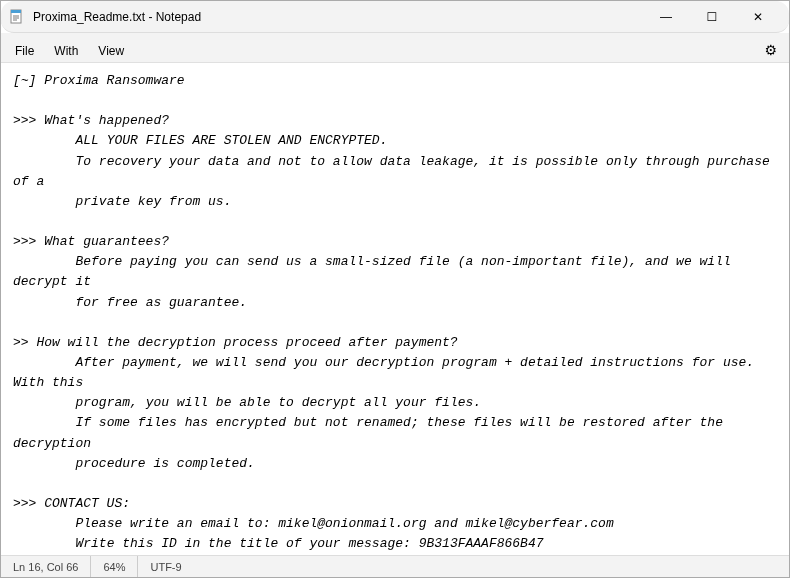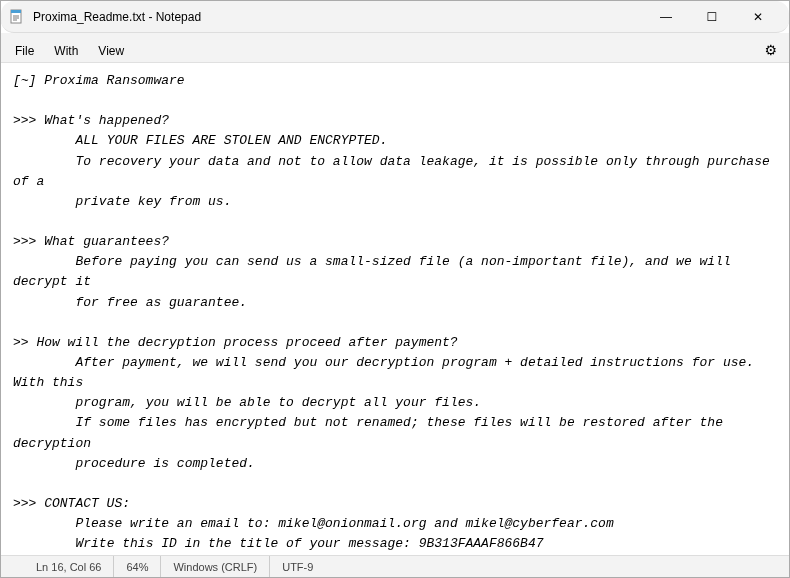--- a/index.html
+++ b/index.html
@@ -139,21 +139,20 @@
       padding: 0 12px;
       border-right: 1px solid #ccc;
       height: 100%;
       display: flex;
       align-items: center;
       white-space: nowrap;
     }
 
     .status-segment:first-child {
       padding-left: 4px;
-      margin-left: 23px;
     }
 
     .status-segment:last-child {
       border-right: none;
     }
   </style>
 </head>
 <body>
 
 <div class="window">
@@ -211,17 +210,16 @@
         Do not try to decrypt using third party software, it may cause permanent data loss.
         Decryption of your files with the help of third parties may cause increased price(they add their
         fee to our).
         We use hybrid encryption, no one can restore your files except us.
         remember to hurry up, as your email address may not be available for very long.
         All your stolen data will be loaded into cybercriminal forums/blogs if you do not pay ransom.</div>
 
   <div class="status-bar">
     <div class="status-segment">Ln 16, Col 66</div>
     <div class="status-segment">64%</div>
-    <div class="status-segment">Windows (CRLF)</div>
     <div class="status-segment">UTF-9</div>
   </div>
 
 </div>
 
 </body></html>

